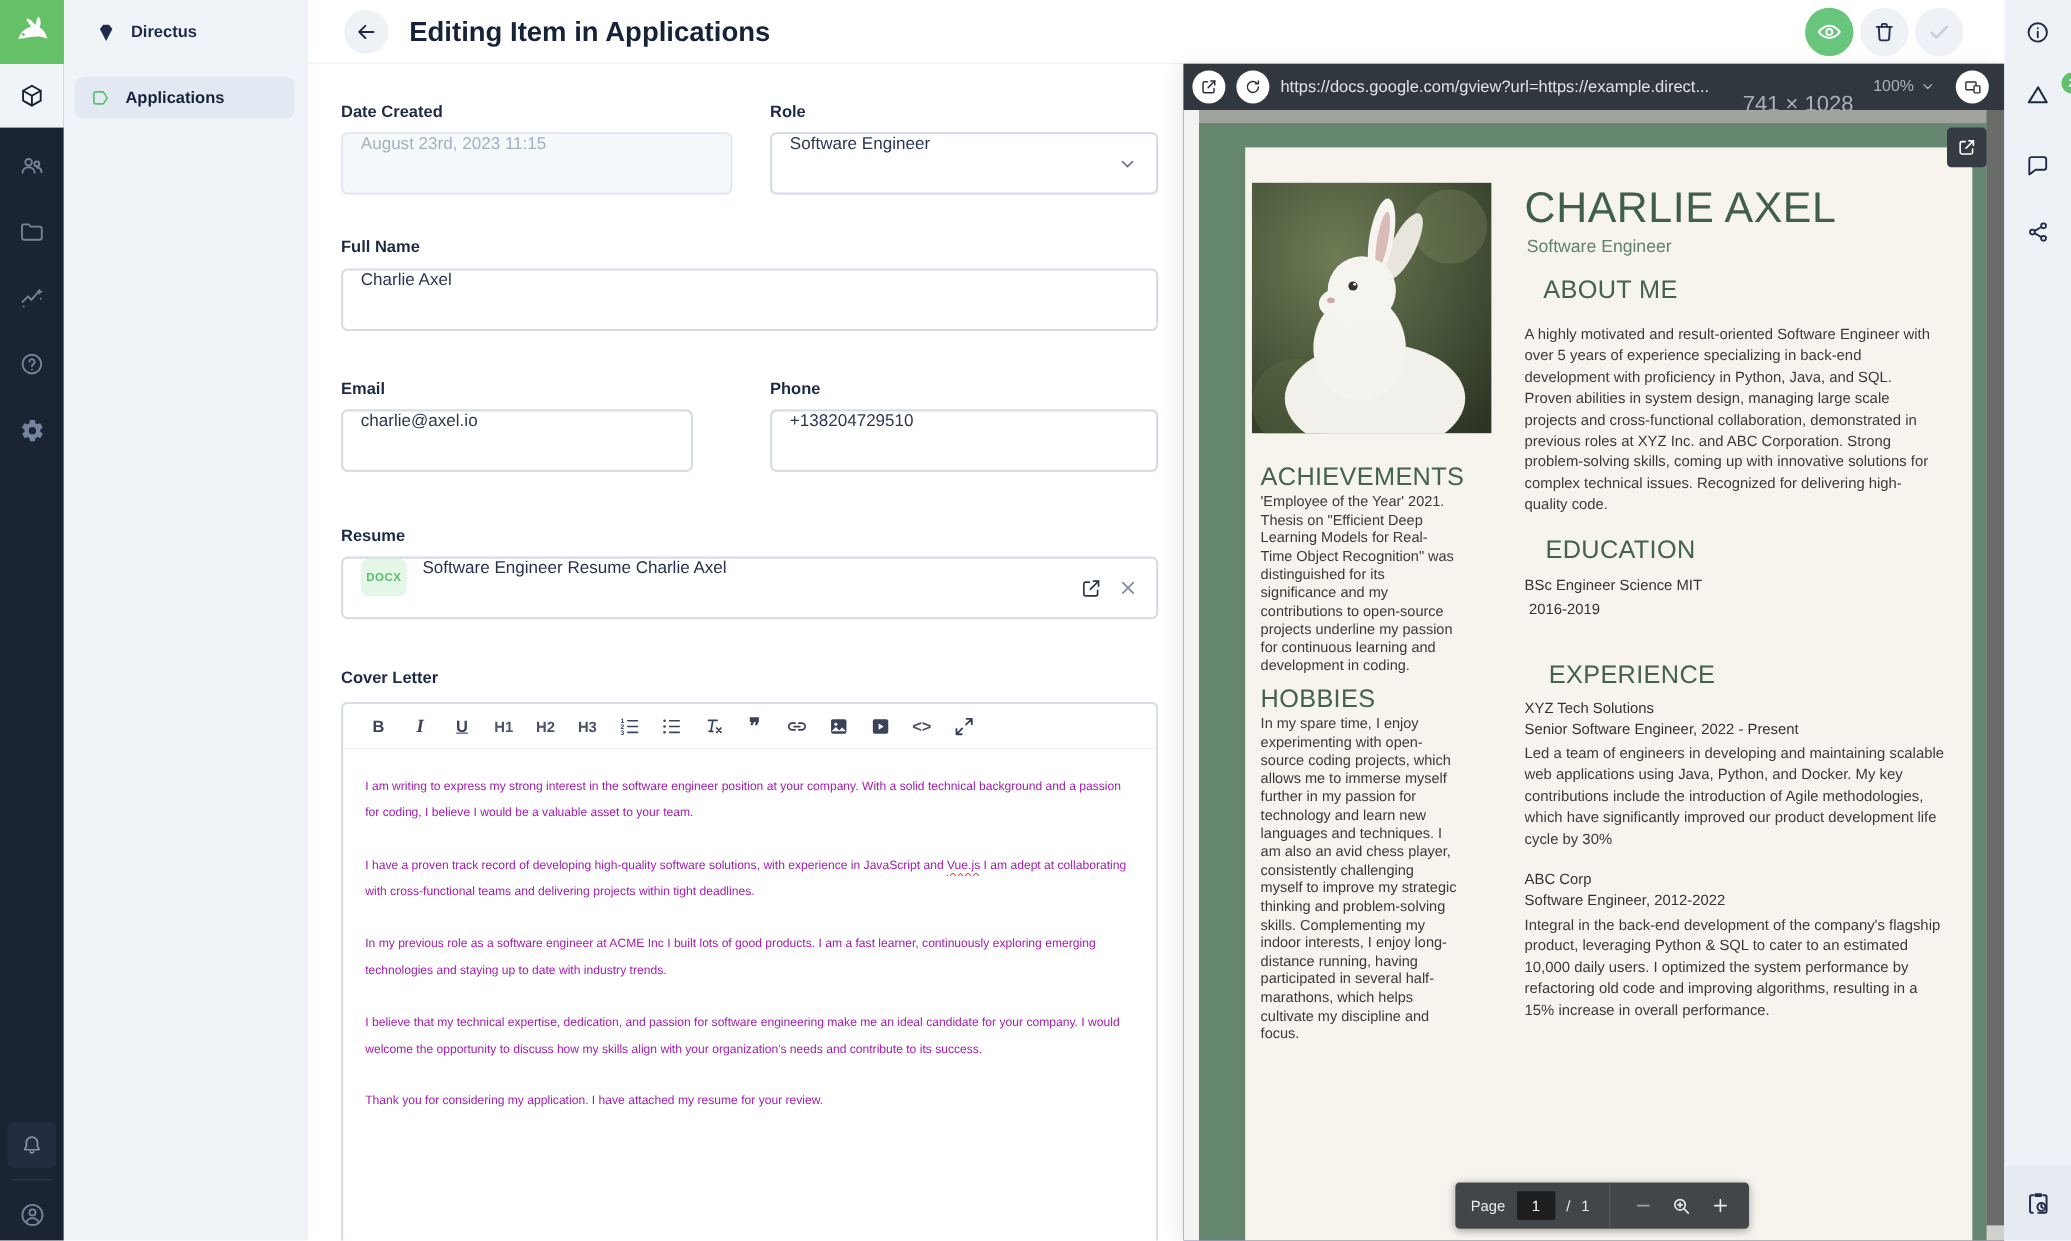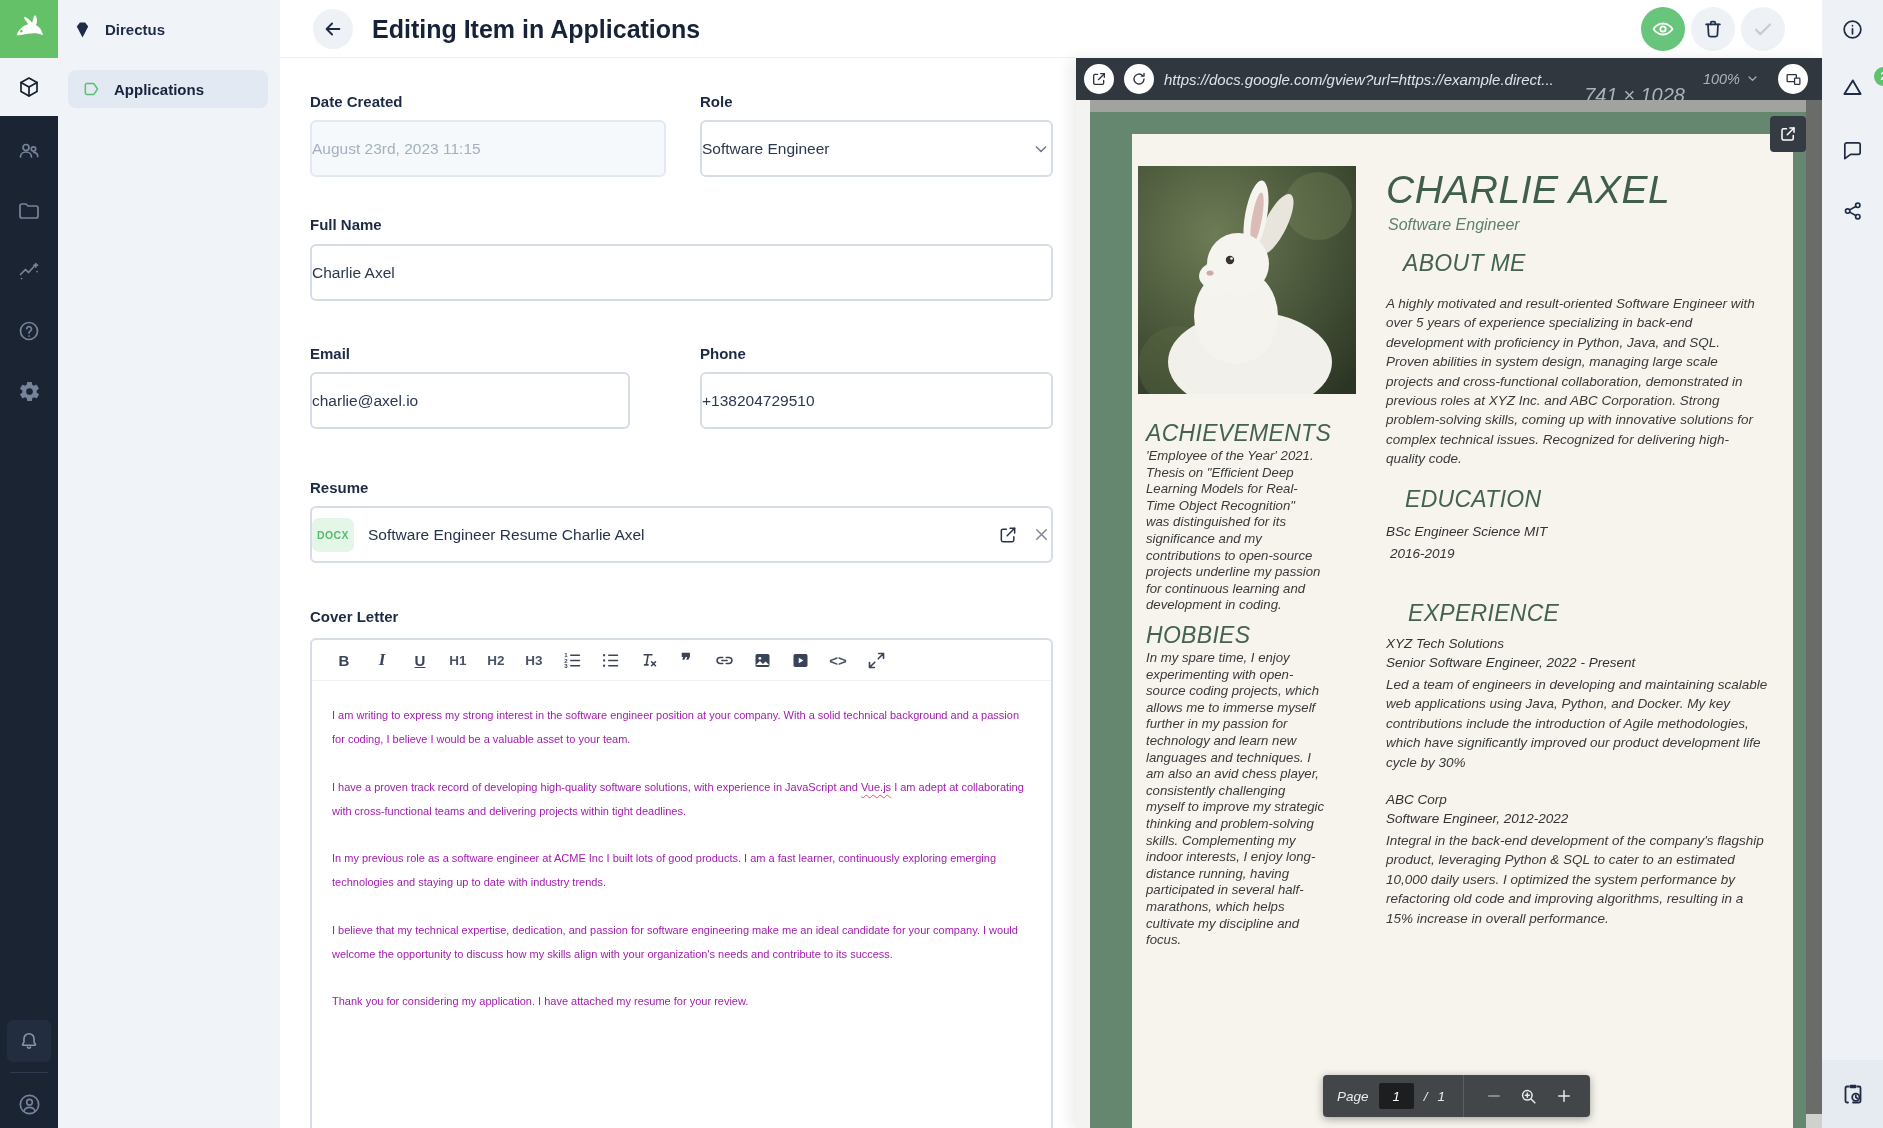--- a/index.html
+++ b/index.html
@@ -11,53 +11,53 @@
   
   .module-rail{left:0;top:0;width:58px;height:1128px;background:#1b2433;}
   .logo-tile{left:0;top:0;width:58px;height:58px;background:#65c168;display:flex;align-items:center;justify-content:center;}
   .mod-tile{left:0;width:58px;height:58px;display:flex;align-items:center;justify-content:center;color:#76849b;}
   .mod-tile.active{background:#f0f4f9;color:#16202f;}
   .rail-divider{left:10px;width:38px;height:1px;background:#2e3a4e;}
   .bell-tile{left:7px;top:1020px;width:44px;height:42px;background:#222d3f;border-radius:6px;display:flex;align-items:center;justify-content:center;color:#8b96aa;}
 
   
   .nav{left:58px;top:0;width:222px;height:1128px;background:#f0f4f9;}
-  .project-row{left:0;top:0;width:222px;height:58px;display:flex;align-items:center;gap:12px;padding-left:14px;box-sizing:border-box;color:#1e2c48;}
+  .project-row{left:0;top:0;width:222px;height:58px;display:flex;align-items:center;gap:12px;padding-left:28px;box-sizing:border-box;color:#1e2c48;}
   .project-name{font-size:15px;font-weight:600;}
   .nav-pill{left:10px;top:70px;width:252px;height:38px;background:#e3e9f2;border-radius:8px;display:flex;align-items:center;gap:12px;padding-left:14px;box-sizing:border-box;}
   .nav-pill-label{font-size:15px;font-weight:600;color:#17233c;}
 
   
   .page-header{left:280px;top:0;width:796px;height:58px;background:#fff;border-bottom:1px solid #eef1f6;box-sizing:border-box;}
   .back-btn{left:313px;top:9px;width:40px;height:40px;background:#eef1f6;color:#1d2a44;}
   .page-title{left:372px;top:15px;font-size:25px;font-weight:700;color:#152238;white-space:nowrap;}
   .hdr-btn{top:7px;width:44px;height:44px;}
   .hdr-btn.green{background:#68c57c;color:#fff;}
   .hdr-btn.gray{background:#eef1f6;color:#21304a;}
   .hdr-btn.gray.disabled{color:#c4ccd8;}
 
   
   .f-label{font-size:15px;font-weight:600;color:#1d2a44;white-space:nowrap;}
-  .f-input{background:#fff;border:2px solid #d6dde8;border-radius:6px;box-sizing:border-box;display:flex;align-items:center;padding:0 0;font-size:15.5px;color:#2b3852;}
+  .f-input{background:#fff;border:2px solid #d6dde8;border-radius:6px;box-sizing:border-box;display:flex;padding:0 16px;font-size:15.5px;color:#2b3852;}
   .f-input.disabled{background:#f6f9fc;border-color:#e3e9f1;color:#a4b0bf;}
   .chev{margin-left:auto;color:#68788f;}
   .file-chip{width:42px;height:34px;background:#e4f6e8;border-radius:7px;display:flex;align-items:center;justify-content:center;font-size:10.5px;font-weight:700;letter-spacing:.4px;color:#57bd6a;margin-right:14px;}
   .file-name{font-size:15.5px;color:#27334d;}
   .file-icons{margin-left:auto;display:flex;align-items:center;gap:14px;}
 
   .editor{left:310px;top:638px;width:743px;height:502px;border:2px solid #d6dde8;border-radius:6px 6px 0 0;border-bottom:none;box-sizing:border-box;background:#fff;}
   .ed-toolbar{display:flex;align-items:center;gap:6px;height:40px;padding:0 0 0 16px;border-bottom:1px solid #eef1f6;}
   .ed-btn{min-width:26px;height:28px;display:flex;align-items:center;justify-content:center;color:#39435a;font-size:15px;font-weight:700;border-radius:4px;padding:0 3px;}
   .ed-btn.h{font-size:13.5px;font-weight:600;color:#4a5468;}
   .ed-body{padding:22px 22px 0 20px;font-size:11px;line-height:24.3px;color:#a21caf;}
   .ed-body p{margin:0 0 23px 0;}
   .squiggle{text-decoration:underline;text-decoration-style:wavy;text-decoration-color:#e05568;text-decoration-thickness:1px;text-underline-offset:3px;}
 
   
-  .drawer{left:1076px;top:58px;width:746px;height:1070px;background:#6d28d9;box-shadow:-6px 0 14px rgba(20,30,50,.08);font-style:italic;}
+  .drawer{left:1076px;top:58px;width:746px;height:1070px;background:#6d28d9;box-shadow:-6px 0 14px rgba(20,30,50,.08);}
   .url-bar{left:0;top:0;width:746px;height:42px;background:#31373f;display:flex;align-items:center;padding:0 14px 0 8px;box-sizing:border-box;gap:10px;}
   .round-white{width:30px;height:30px;border-radius:50%;background:#fff;color:#2c333b;flex:none;}
   .url-text{font-size:15px;color:#dfe3e8;white-space:nowrap;overflow:hidden;max-width:430px;}
   .bar-right{margin-left:auto;display:flex;align-items:center;gap:18px;}
   .bar-size{font-size:20px;color:#aab2bc;white-space:nowrap;margin-top:33px;}
   .bar-zoom{font-size:14.5px;color:#aab2bc;display:flex;align-items:flex-start;gap:5px;}
   .viewport{left:0;top:42px;width:746px;height:1028px;background:#a0a39e;overflow:hidden;}
   .vp-sliver{left:0;top:0;width:14px;height:1028px;background:#f3f3f1;}
   .doc-page{left:14px;top:12px;width:716px;height:1016px;background:#65876f;}
   .doc-cream{left:42px;top:22px;width:661px;height:994px;background:#f6f4ed;}

